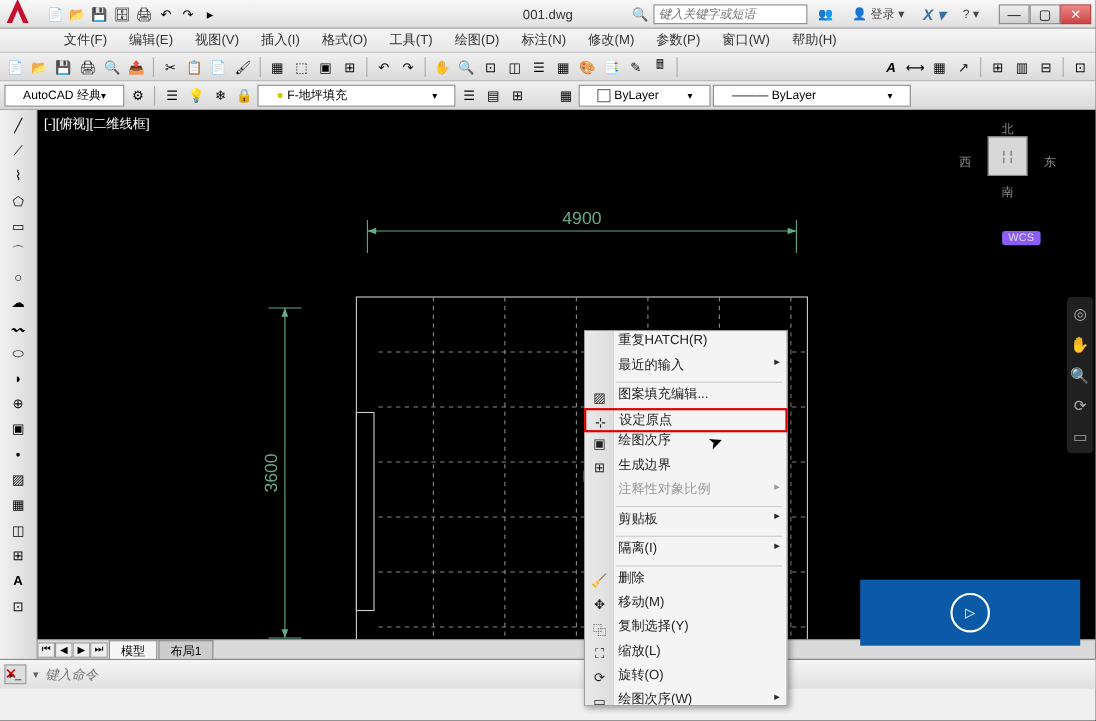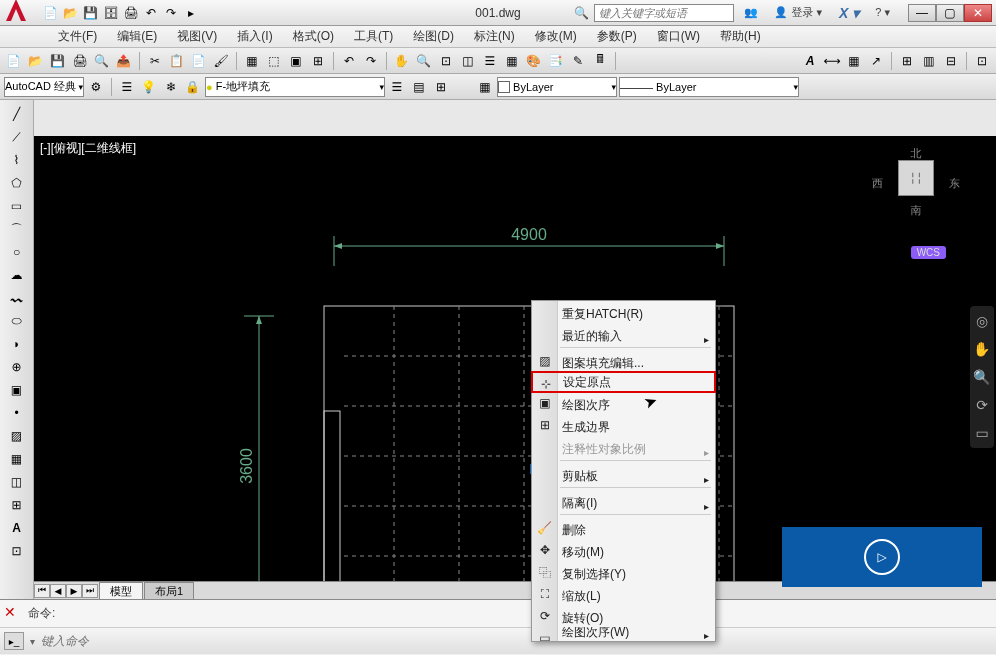--- a/index.html
+++ b/index.html
@@ -66,21 +66,21 @@
       background: linear-gradient(#f0f0f0, #dadada);
       border-bottom: 1px solid #aaa;
       display: flex; align-items: center; padding: 0 4px; gap: 2px;
     }
     .tool-btn {
       width: 20px; height: 20px;
       display: flex; align-items: center; justify-content: center;
       border: 1px solid transparent;
     }
     .tool-sep { width: 1px; height: 18px; background: #aaa; margin: 0 3px; }
-    .tool-dropdown { height: 20px; background: #fff; border: 1px solid #888; padding: 0 0; display: flex; align-items: center; font-size: 11px; min-width: 80px; }
+    .tool-dropdown { height: 20px; background: #fff; border: 1px solid #888; padding: 0 16px; display: flex; align-items: center; font-size: 11px; min-width: 80px; }
     .tool-dropdown.wide { min-width: 180px; }
     .dropdown-arrow { margin-left: auto; font-size: 9px; }
     
     
     .main-container {
       position: absolute;
       top: 100px; left: 0; right: 0; bottom: 56px;
       display: flex;
     }
     .left-toolbox {
@@ -91,21 +91,20 @@
     }
     .left-tool {
       width: 22px; height: 20px;
       display: flex; align-items: center; justify-content: center;
     }
     .canvas-area {
       flex: 1;
       background: #000;
       position: relative;
       overflow: hidden;
-      margin-top: 36px;
     }
     .viewport-label {
       position: absolute; top: 4px; left: 6px;
       color: #fff; font-size: 12px;
     }
     .drawing {
       position: absolute;
       left: 200px; top: 60px;
     }
     
@@ -149,21 +148,21 @@
       position: absolute;
       left: 531px; top: 300px;
       width: 185px;
       background: #f4f4f4;
       border: 1px solid #999;
       box-shadow: 2px 2px 6px rgba(0,0,0,0.4);
       z-index: 100;
     }
     .ctx-item {
       height: 22px;
-      display: flex; align-items: flex-end;
+      display: flex; align-items: flex-start;
       padding-left: 30px;
       position: relative;
       font-size: 12px;
       color: #222;
     }
     .ctx-item.disabled { color: #999; }
     .ctx-item.highlighted {
       border: 2px solid #d00;
       margin: -1px;
       z-index: 2;
@@ -552,21 +551,18 @@
   <div class="tab-nav-btn">⏮</div>
   <div class="tab-nav-btn">◀</div>
   <div class="tab-nav-btn">▶</div>
   <div class="tab-nav-btn">⏭</div>
   <div class="model-tab active">模型</div>
   <div class="model-tab">布局1</div>
 </div>
 
 <div class="command-area">
   <div class="cmd-close">✕</div>
-  <div class="cmd-history">
-    <span>命令:</span>
-  </div>
   <div class="cmd-input-row">
     <div class="cmd-prompt-icon">▸_</div>
     <span style="font-size:10px;color:#666">▾</span>
     <input class="cmd-input" placeholder="键入命令" style="">
   </div>
 </div>
 
 </body></html>

